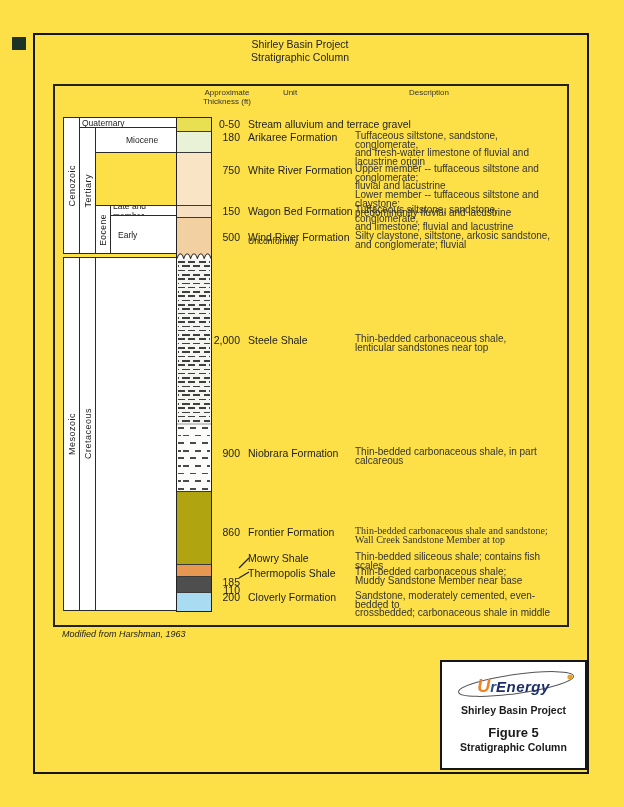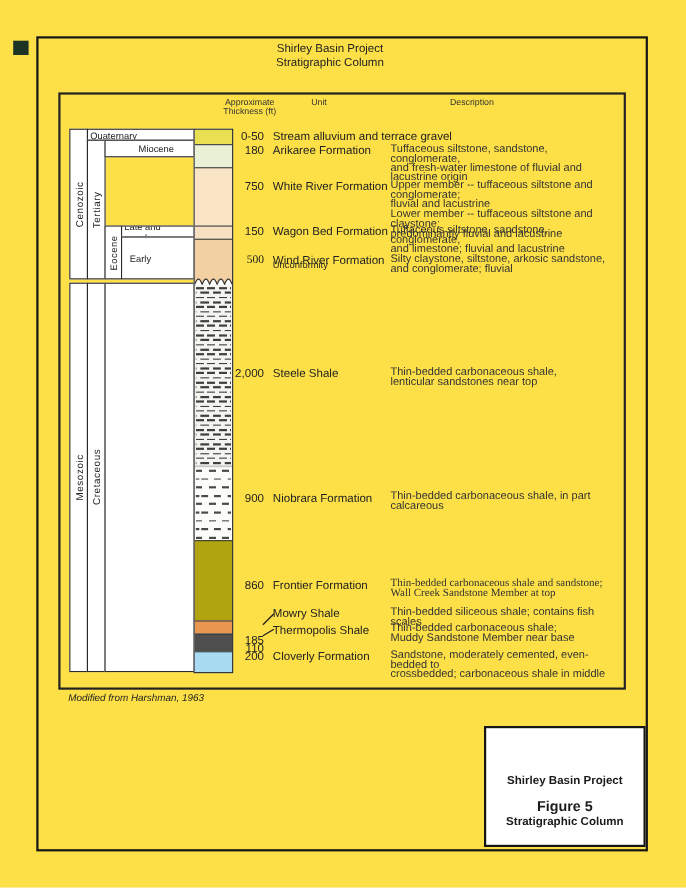--- a/index.html
+++ b/index.html
@@ -17,21 +17,21 @@
 
   
   .cell{position:absolute;border:1px solid #2a2a2a;box-sizing:border-box;background:#fff;
         font-size:8.5px;color:#222;overflow:hidden;}
   .hcell{display:flex;align-items:center;}
   .vcell{display:flex;align-items:center;justify-content:center;}
   .vcell span{writing-mode:vertical-rl;transform:rotate(180deg);letter-spacing:.5px;font-size:9px;}
   #cell-cenozoic{left:63px;top:117px;width:17px;height:137px;}
   #cell-quaternary{left:79px;top:117px;width:98px;height:11px;align-items:center;}
   #cell-tertiary{left:79px;top:127px;width:17px;height:127px;}
-  #cell-miocene{left:95px;top:127px;width:82px;height:16px;padding-left:30px;}
+  #cell-miocene{left:95px;top:127px;width:82px;height:26px;padding-left:30px;}
   #cell-oligocene{left:95px;top:139px;width:82px;height:67px;}
   #cell-eocene{left:95px;top:205px;width:16px;height:49px;}
   #cell-eocene span{font-size:8.5px;}
   #cell-late{left:110px;top:205px;width:67px;height:11px;}
   #cell-early{left:110px;top:215px;width:67px;height:39px;}
   #cell-mesozoic{left:63px;top:257px;width:17px;height:354px;}
   #cell-cretaceous{left:79px;top:257px;width:17px;height:354px;}
   #cell-empty{left:95px;top:257px;width:82px;height:354px;}
   .pad2{padding-left:2px;}
   .pad7{padding-left:7px;}
@@ -192,21 +192,21 @@
       <div class="thick" style="top: 164px;">750</div>
       <div class="unit" style="top: 164px;">White River Formation</div>
       <div class="desc" style="top: 165px;">Upper member -- tuffaceous siltstone and conglomerate;
 fluvial and lacustrine
 Lower member -- tuffaceous siltstone and claystone;
 predominantly fluvial and lacustrine</div>
       <div class="thick" style="top: 205px;">150</div>
       <div class="unit" style="top: 205px;">Wagon Bed Formation</div>
       <div class="desc" style="top: 206px;">Tuffaceous siltstone, sandstone, conglomerate,
 and limestone; fluvial and lacustrine</div>
-      <div class="thick" style="top: 231px; font-family: Liberation Serif, serif;">500</div>
+      <div class="thick" style="top: 231px;">500</div>
       <div class="unit" style="top: 231px;">Wind River Formation</div>
       <div class="desc" style="top: 232px;">Silty claystone, siltstone, arkosic sandstone,
 and conglomerate; fluvial</div>
       <div class="thick" style="top: 334px;">2,000</div>
       <div class="unit" style="top: 334px;">Steele Shale</div>
       <div class="desc" style="top: 335px;">Thin-bedded carbonaceous shale,
 lenticular sandstones near top</div>
       <div class="thick" style="top: 447px;">900</div>
       <div class="unit" style="top: 447px;">Niobrara Formation</div>
       <div class="desc" style="top: 448px;">Thin-bedded carbonaceous shale, in part calcareous</div>
@@ -230,18 +230,27 @@
   <div id="unconformity" class="abs">Unconformity</div>
 
   <svg id="pointer-lines" class="abs" width="16" height="28">
     <line x1="3" y1="14" x2="13" y2="4" stroke="#222" stroke-width="1.2"></line>
     <line x1="3" y1="24" x2="13" y2="18" stroke="#222" stroke-width="1.2"></line>
   </svg>
 
   <div id="footnote" class="abs">Modified from Harshman, 1963</div>
 
   <div id="legend-box" class="abs">
+    <div id="logo-wrap" class="abs">
+      <svg id="logo-orbit" width="124" height="30" viewBox="0 0 124 30">
+        <ellipse cx="62" cy="14" rx="58" ry="9.5" fill="none" stroke="#555" stroke-width="1" transform="rotate(-8 62 14)"></ellipse>
+        <circle cx="116" cy="7" r="2.6" fill="#f0a020"></circle>
+      </svg>
+      <div id="logo-text">
+        <span class="lg-u">U</span><span class="lg-r">r</span><span class="lg-energy">Energy</span>
+      </div>
+    </div>
     <div id="legend-project" class="abs">Shirley Basin Project</div>
     <div id="legend-figure" class="abs">Figure 5</div>
     <div id="legend-caption" class="abs">Stratigraphic Column</div>
   </div>
 
 </div>
 
 </body></html>

